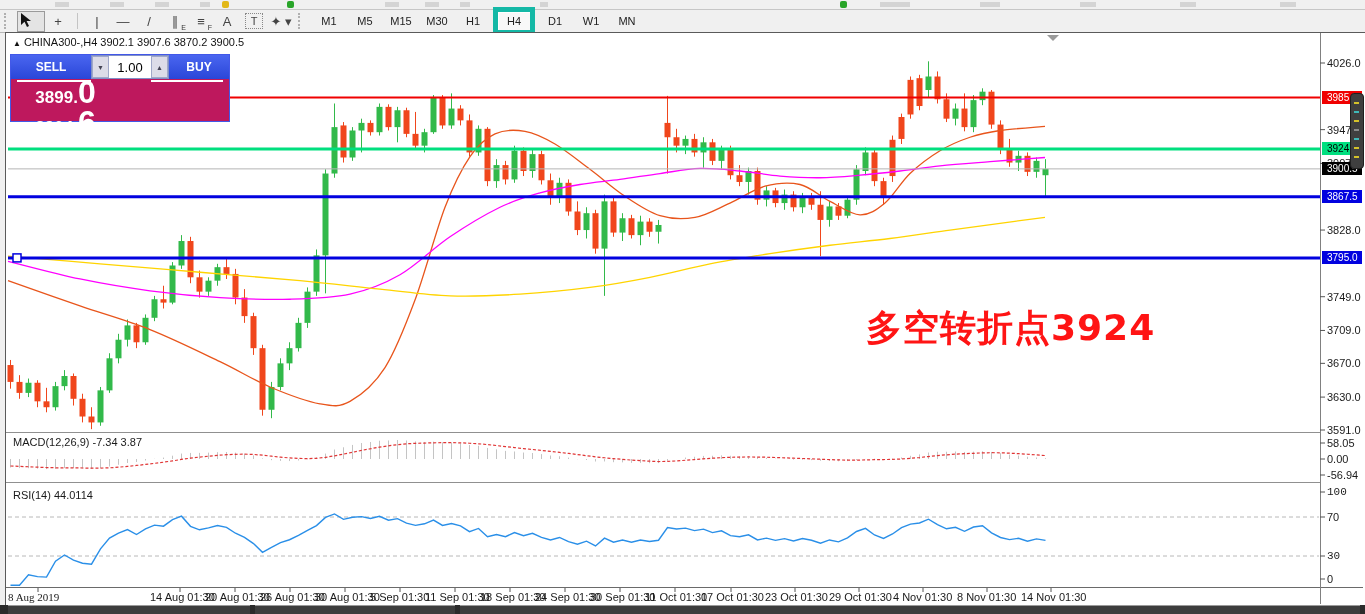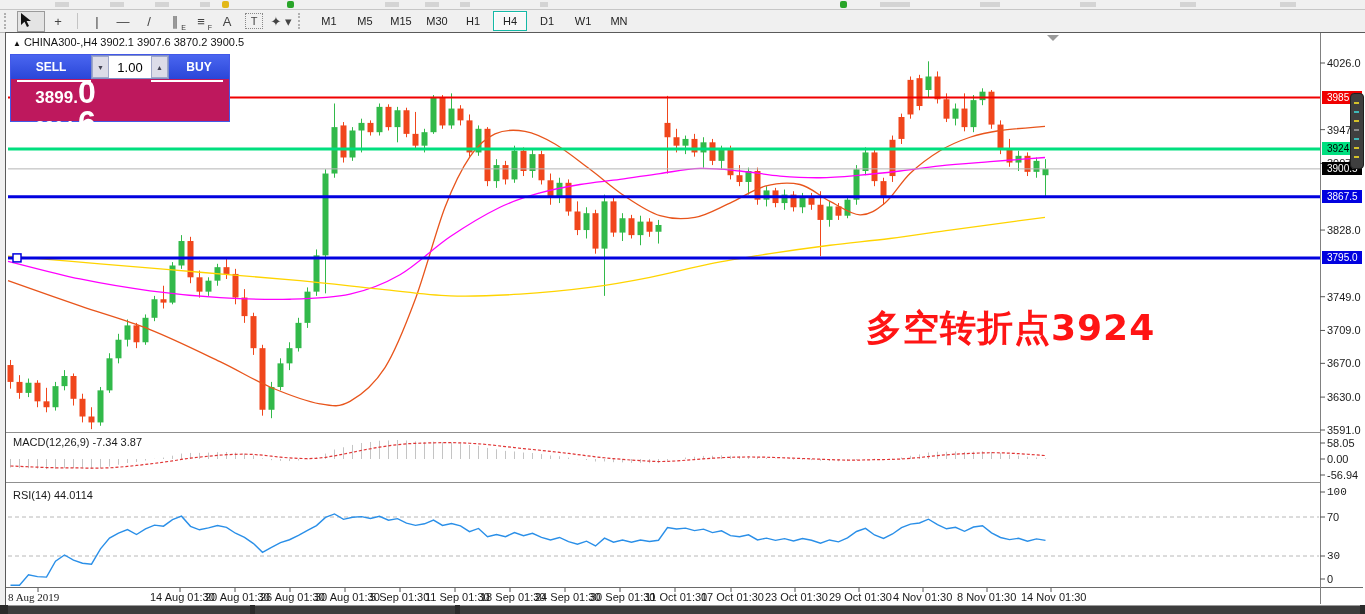--- a/index.html
+++ b/index.html
@@ -12,21 +12,21 @@
   #toolbar{left:0;top:10px;width:1365px;height:22px;background:#f0f0f0;border-bottom:1px solid #b6b6b6;
     display:flex;align-items:center;}
   .grip{width:5px;height:16px;border-left:2px dotted #b0b0b0;margin:0 6px 0 4px;}
   .tool-btn{width:26px;height:19px;display:flex;align-items:center;justify-content:center;
     color:#444;font-size:13px;cursor:default;position:relative;}
   .tool-btn.pressed{background:#e4e4e4;border:1px solid #9a9a9a;}
   .tool-btn sub{font-size:7px;position:absolute;right:2px;bottom:0;color:#333;}
   .tsep{width:1px;height:16px;background:#c4c4c4;margin:0 6px;}
   .tf-btn{min-width:26px;height:18px;padding:0 3px;display:flex;align-items:center;justify-content:center;
     font-size:11px;color:#222;margin:0 2px;}
-  .tf-btn.active{background:#f8f8f8;border:1px solid #14b8a6;box-shadow:inset 1px 1px 0 #fff;}
+  .tf-btn.active{background:#f8f8f8;border:5px solid #14b8a6;box-shadow:inset 1px 1px 0 #fff;}
   
   #chart-window{left:5px;top:32px;width:1359px;height:573px;background:#ffffff;border:1px solid #5a5a5a;}
   #symbol-header{left:13px;top:36px;font-size:11px;color:#111;white-space:nowrap;z-index:5;}
   #symbol-header .tri{font-size:8px;margin-right:3px;}
   
   #trade-panel{left:10px;top:54px;width:218px;height:66px;background:#be185d;border:1px solid #4258e8;z-index:6;}
   #tp-row1{display:flex;height:24px;}
   .tp-btn{background:linear-gradient(#4a66f0,#2a46d8);color:#fff;font-size:12px;font-weight:bold;
     display:flex;align-items:center;justify-content:center;}
   #sell-btn{width:80px;}

